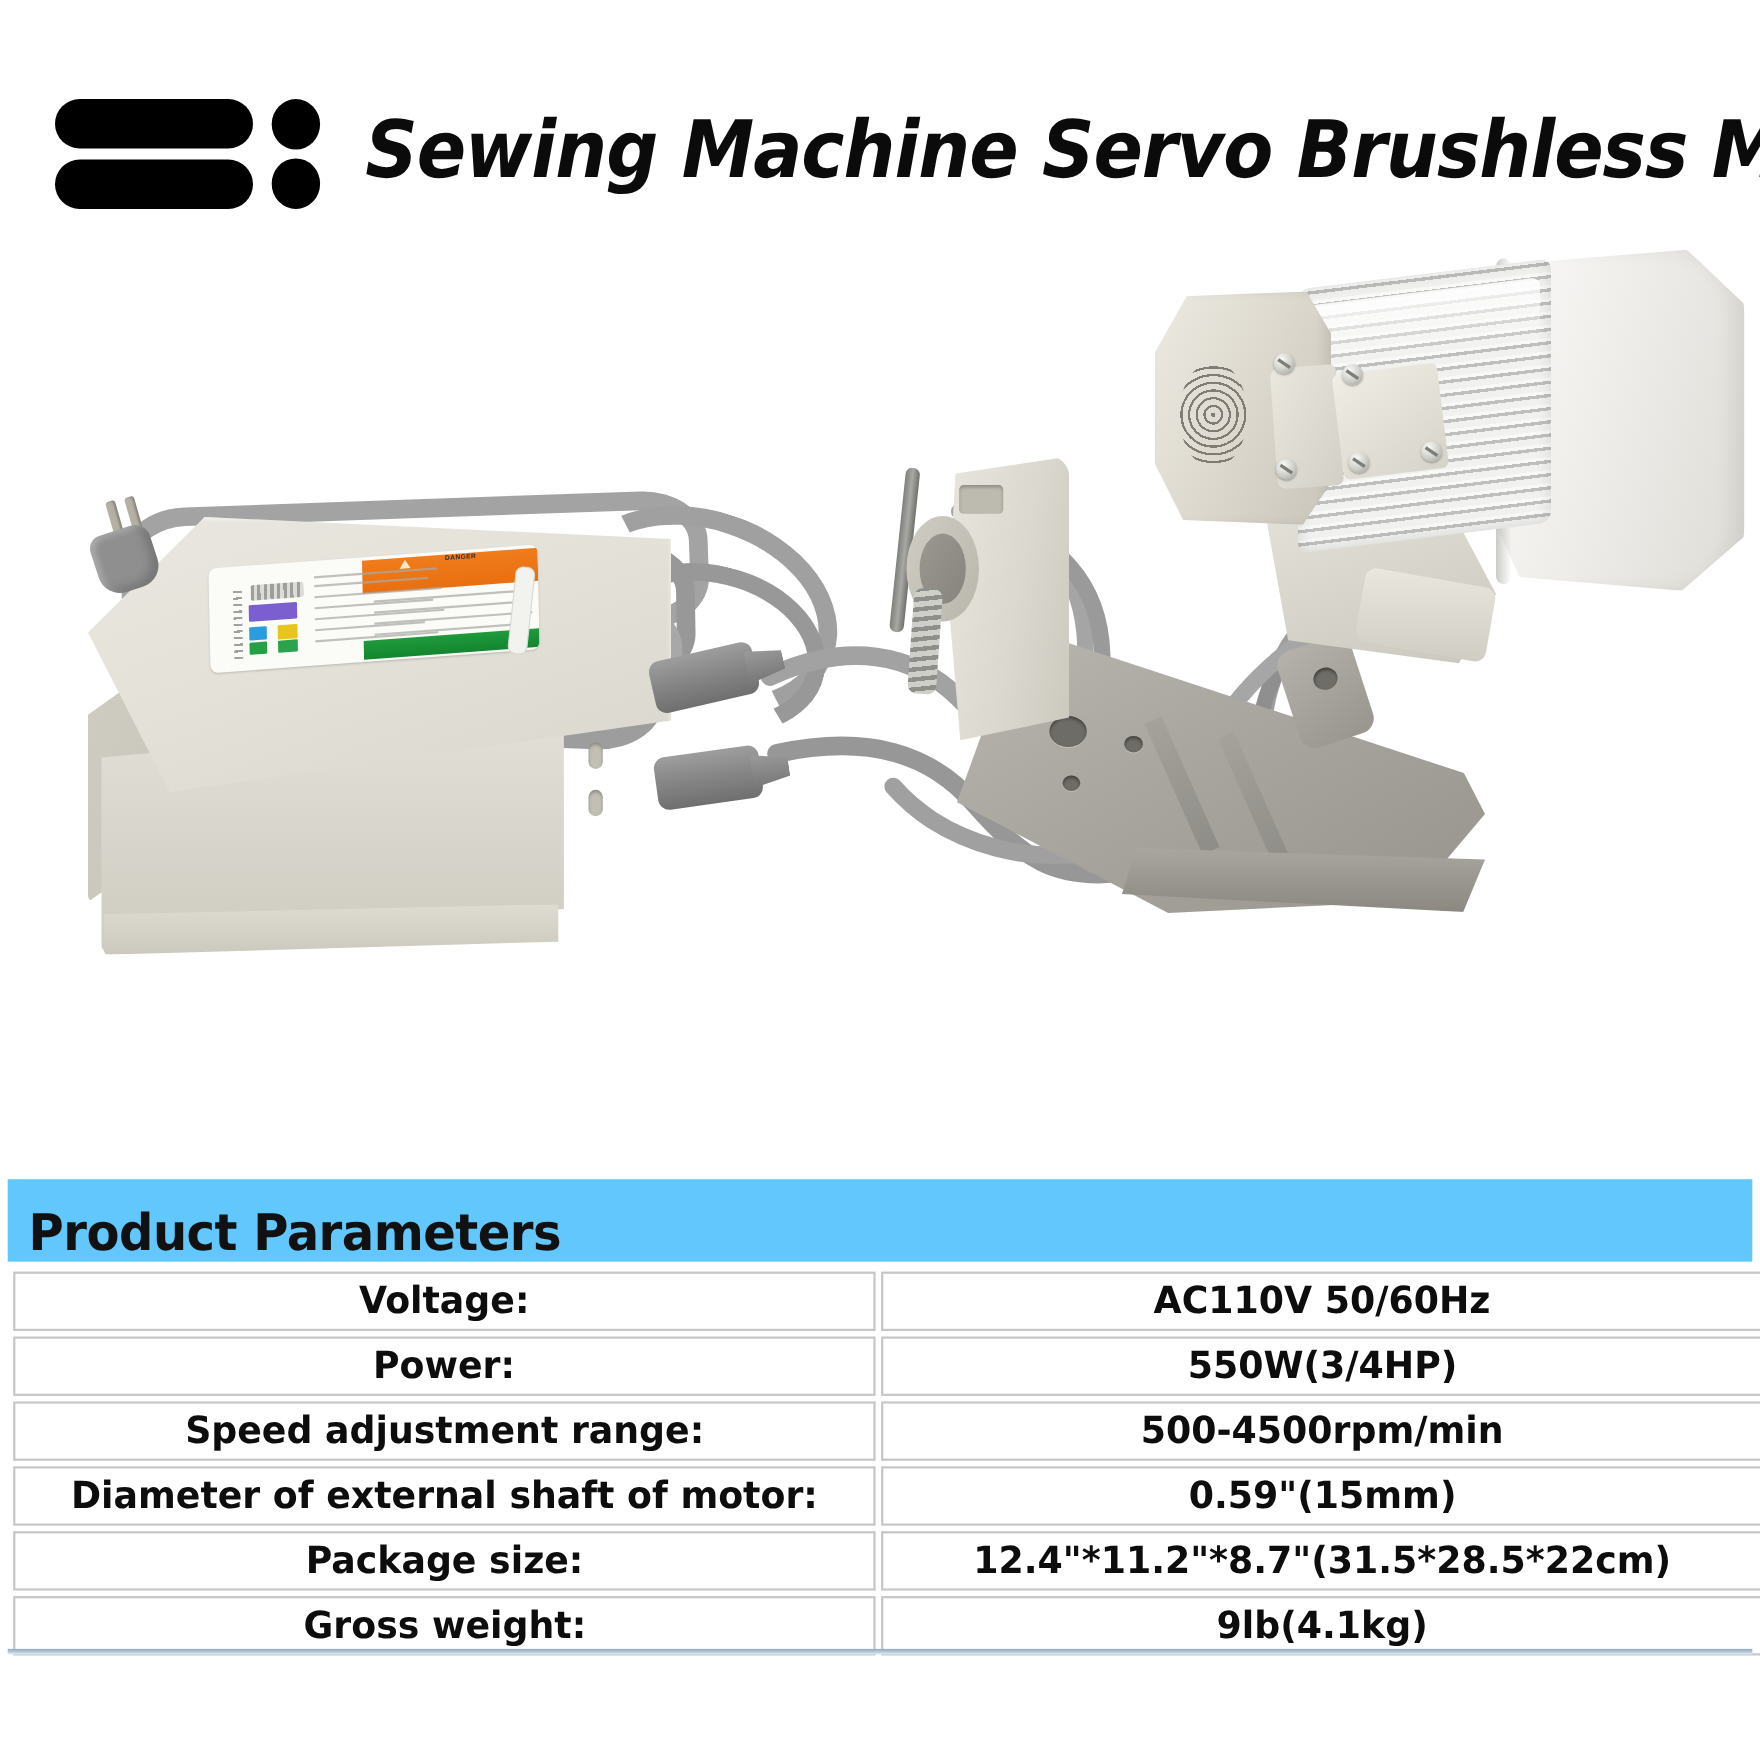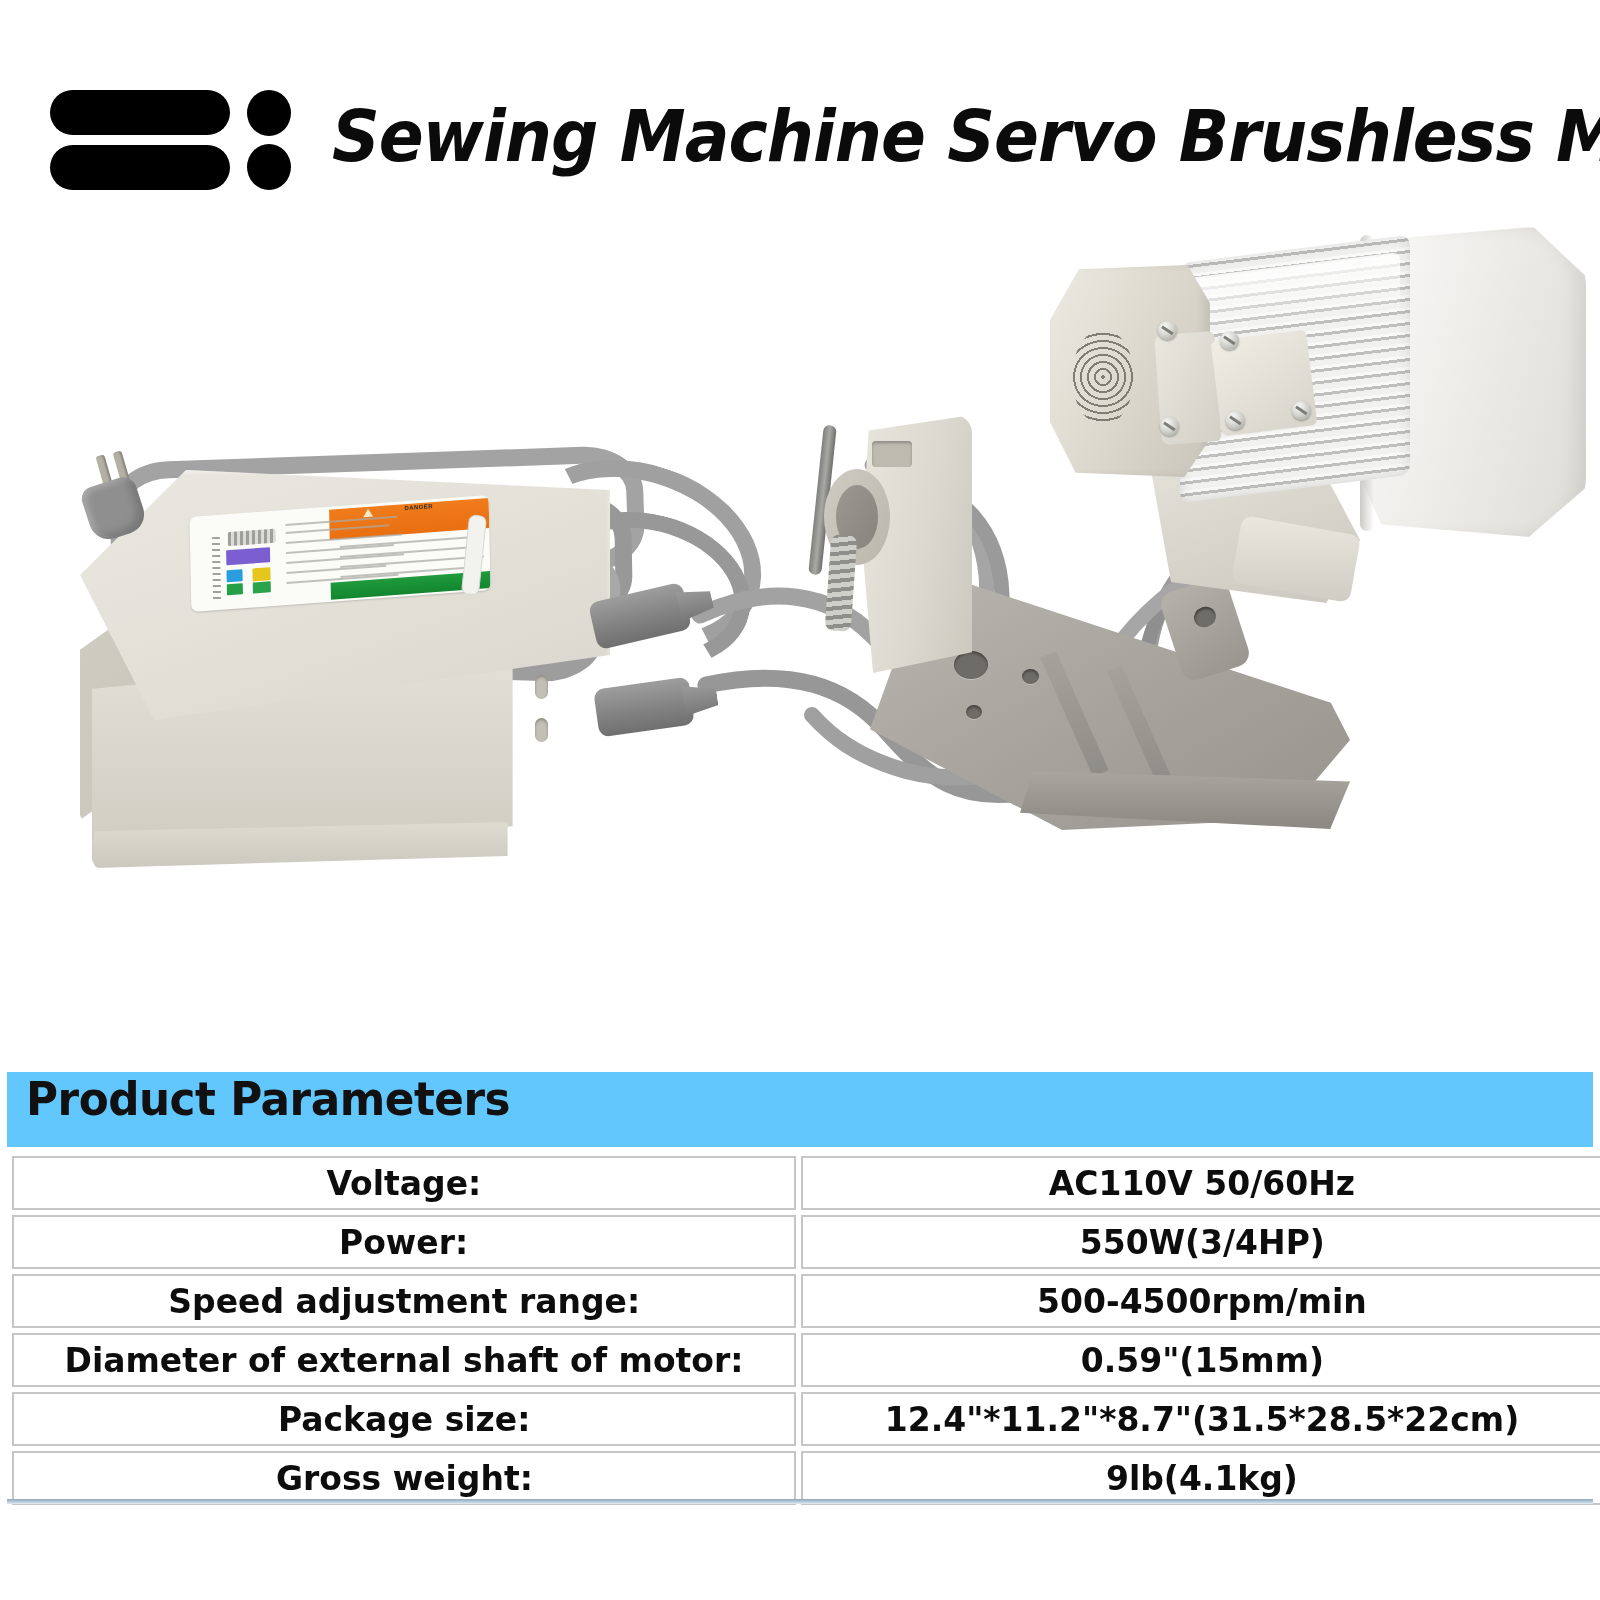--- a/index.html
+++ b/index.html
@@ -504,21 +504,21 @@
     width: 1600px;
     height: 460px;
   }
   #params-header {
     position: absolute;
     left: 7px; top: 12px;
     width: 1586px;
     height: 75px;
     background: #62c7fc;
     display: flex;
-    align-items: flex-start;
+    align-items: flex-end;
   }
   #params-header-text {
     font-family: "DejaVu Sans", sans-serif;
     font-weight: 700;
     font-size: 46px;
     color: #111111;
     margin-left: 19px;
     letter-spacing: -0.5px;
     transform: scaleX(0.95);
     transform-origin: left center;

